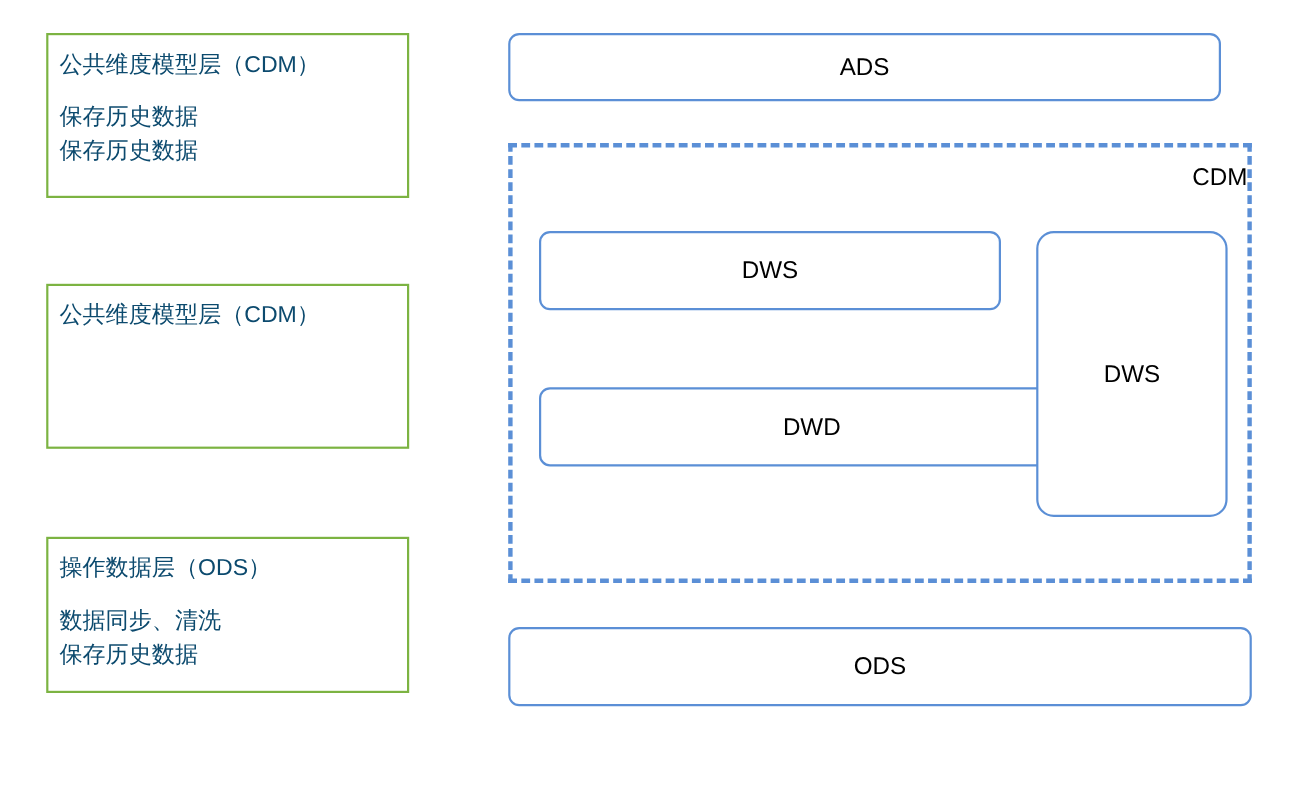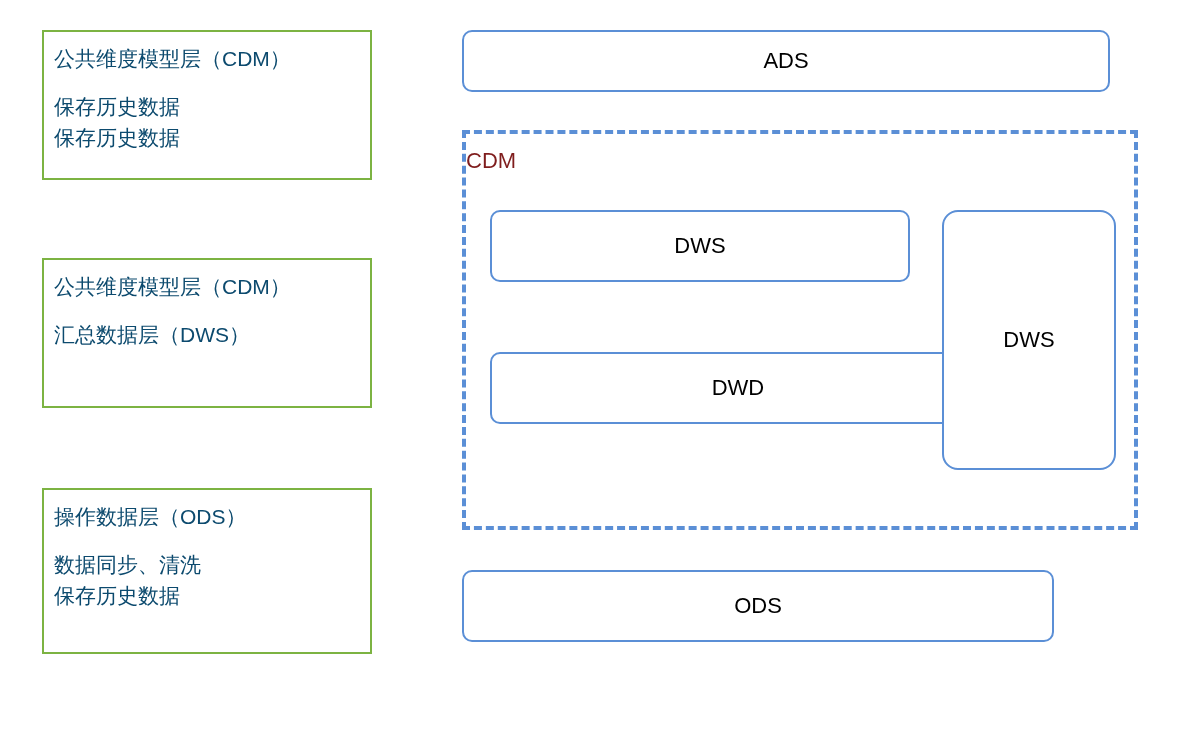--- a/index.html
+++ b/index.html
@@ -33,41 +33,40 @@
       justify-content: center;
       font-size: 22px;
       color: #000;
     }
     .cdm-container {
       position: absolute;
       border: 4px dashed #5b8fd6;
       background: #fff;
     }
     .cdm-title {
-      text-align: left;
+      text-align: right;
       font-size: 22px;
-      color: #7f1d1d;
+      color: #000000;
       margin-top: 14px;
     }
   </style>
 </head>
 <body>
 
 <div class="green-box" style="left:42px; top:30px; width:330px; height:150px;">
   <div class="title">公共维度模型层（CDM）</div>
   <div>保存历史数据</div>
   <div>保存历史数据</div>
 </div>
 
 <div class="green-box" style="left:42px; top:258px; width:330px; height:150px;">
   <div class="title">公共维度模型层（CDM）</div>
-  <div>汇总数据层（DWS）</div>
 </div>
 
-<div class="green-box" style="left:42px; top:488px; width:330px; height:166px;">
+<div class="green-box" style="left:42px; top:488px; width:330px; height:142px;">
   <div class="title">操作数据层（ODS）</div>
   <div>数据同步、清洗</div>
   <div>保存历史数据</div>
 </div>
 
 <div class="blue-box" style="left:462px; top:30px; width:648px; height:62px;">
   <span>ADS</span>
 </div>
 
 <div class="cdm-container" style="left:462px; top:130px; width:676px; height:400px;">
@@ -79,15 +78,15 @@
 </div>
 
 <div class="blue-box" style="left:490px; top:352px; width:496px; height:72px;">
   <span>DWD</span>
 </div>
 
 <div class="blue-box" style="left:942px; top:210px; width:174px; height:260px; border-radius:16px;">
   <span>DWS</span>
 </div>
 
-<div class="blue-box" style="left:462px; top:570px; width:592px; height:72px;">
+<div class="blue-box" style="left:462px; top:570px; width:676px; height:72px;">
   <span>ODS</span>
 </div>
 
 </body></html>

